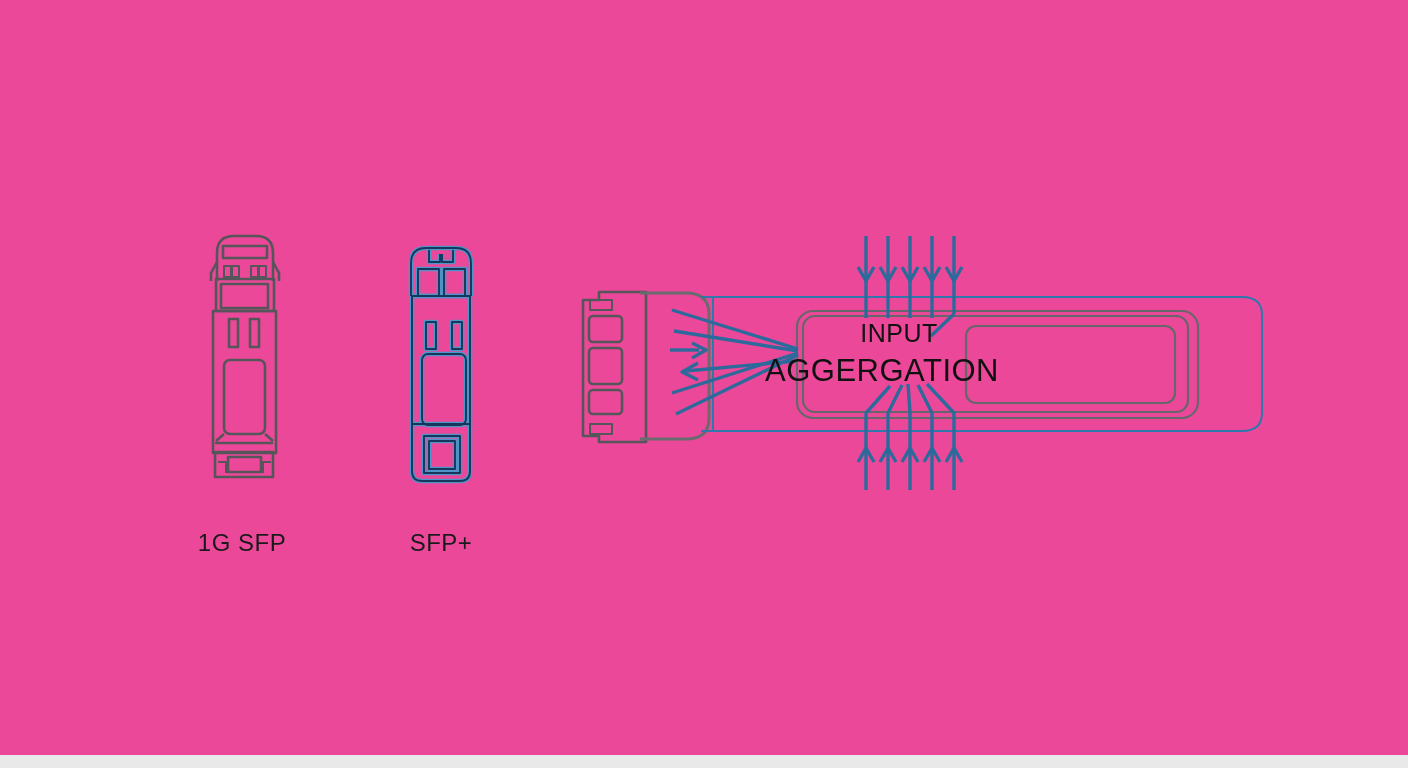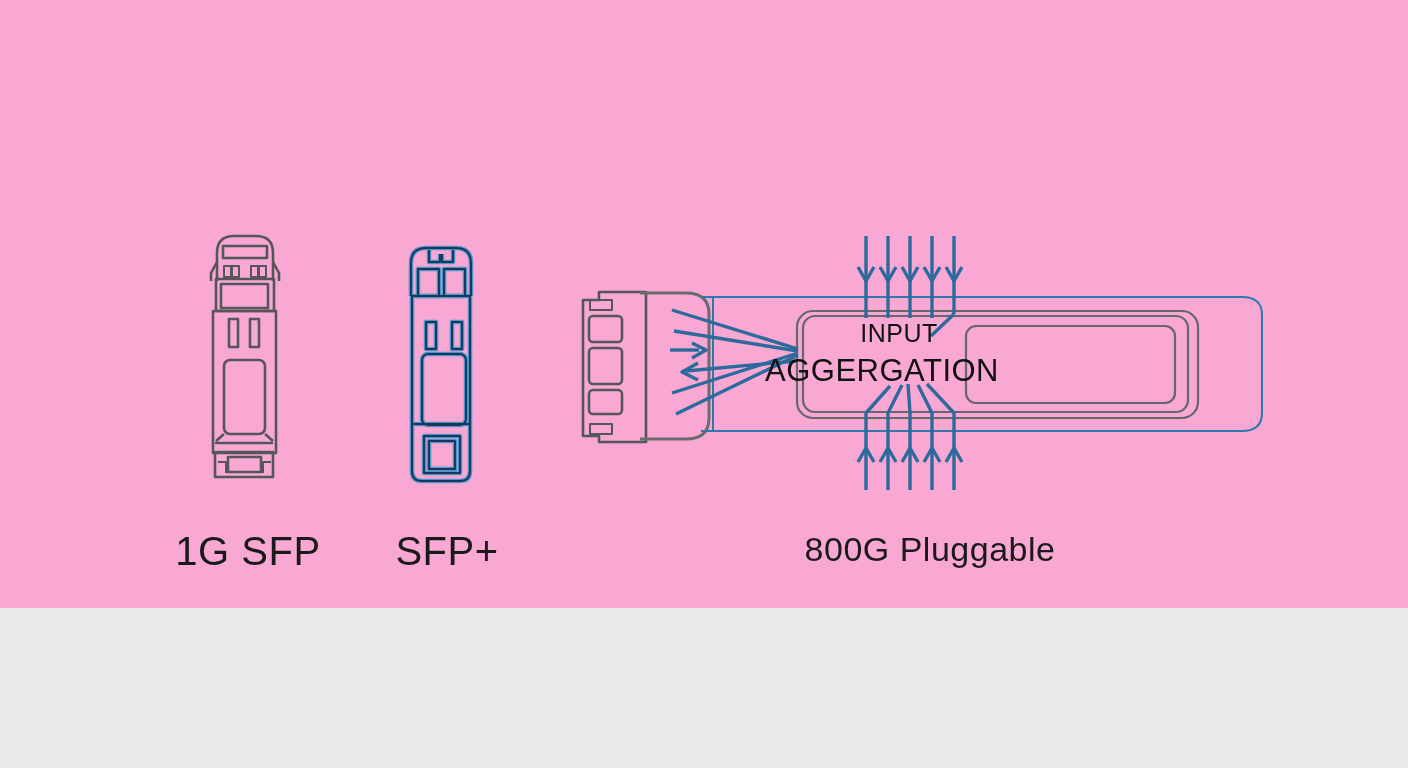--- a/index.html
+++ b/index.html
@@ -1,31 +1,31 @@
 <!DOCTYPE html>
 <html><head>
 <meta charset="utf-8">
 <style>
   html,body{margin:0;padding:0;background:#e9e9e9;}
   .stage{
     position:relative;
-    width:1408px;height:608px;
-    background:#f9a8d4;
+    width:1408px;height:755px;
+    background:#ec4899;
     overflow:hidden;
     font-family:"Liberation Sans", sans-serif;
   }
   .stage svg{position:absolute;left:0;top:0;}
   .diagram-label{
     position:absolute;
     transform:translateX(-50%);
     color:#1a1a1a;
     white-space:nowrap;
     letter-spacing:0.5px;
   }
-  .label-big{font-size:40px;margin-left:6px;}
+  .label-big{font-size:24px;}
   .label-800g{font-size:34px;}
   .module-note{
     position:absolute;
     transform:translateX(-50%);
     color:#111111;
     white-space:nowrap;
     letter-spacing:0.5px;
   }
   .note-input{font-size:25px;}
   .note-agg{font-size:31px;}
@@ -168,14 +168,13 @@
   </svg>
 
   <div class="module-note note-input" style="left:899px; top:319px;">INPUT</div>
 
   <div class="module-note note-agg" style="left:882px; top:353px;">AGGERGATION</div>
 
   <div class="diagram-label label-big" style="left:242px; top:529px;">1G SFP</div>
 
   <div class="diagram-label label-big" style="left:441px; top:529px;">SFP+</div>
 
-  <div class="diagram-label label-800g" style="left:930px; top:530px;">800G Pluggable</div>
 </div>
 
 </body></html>

